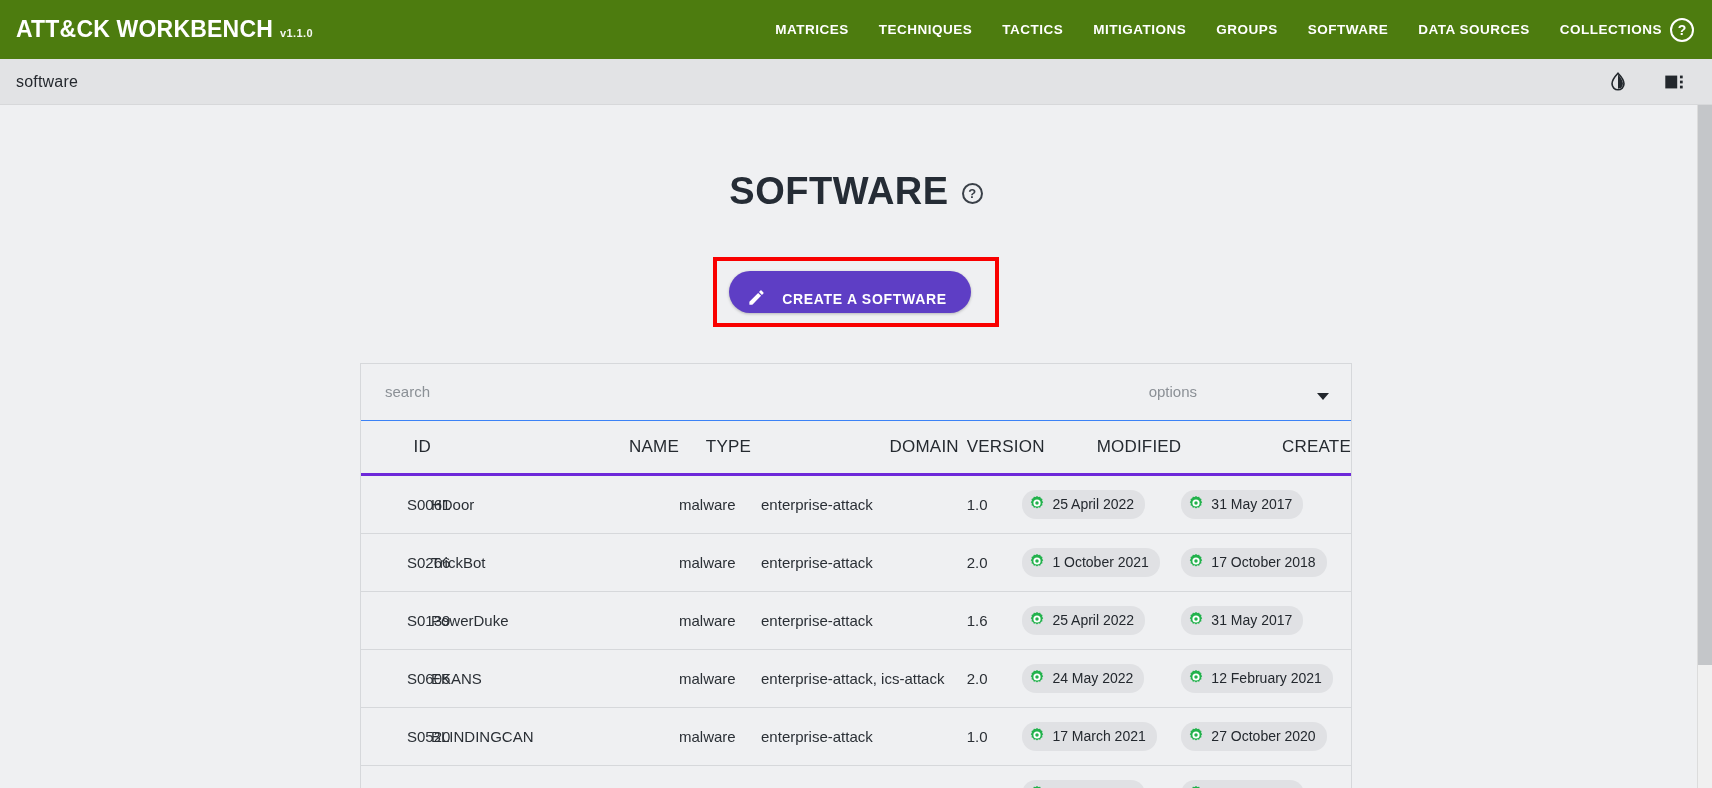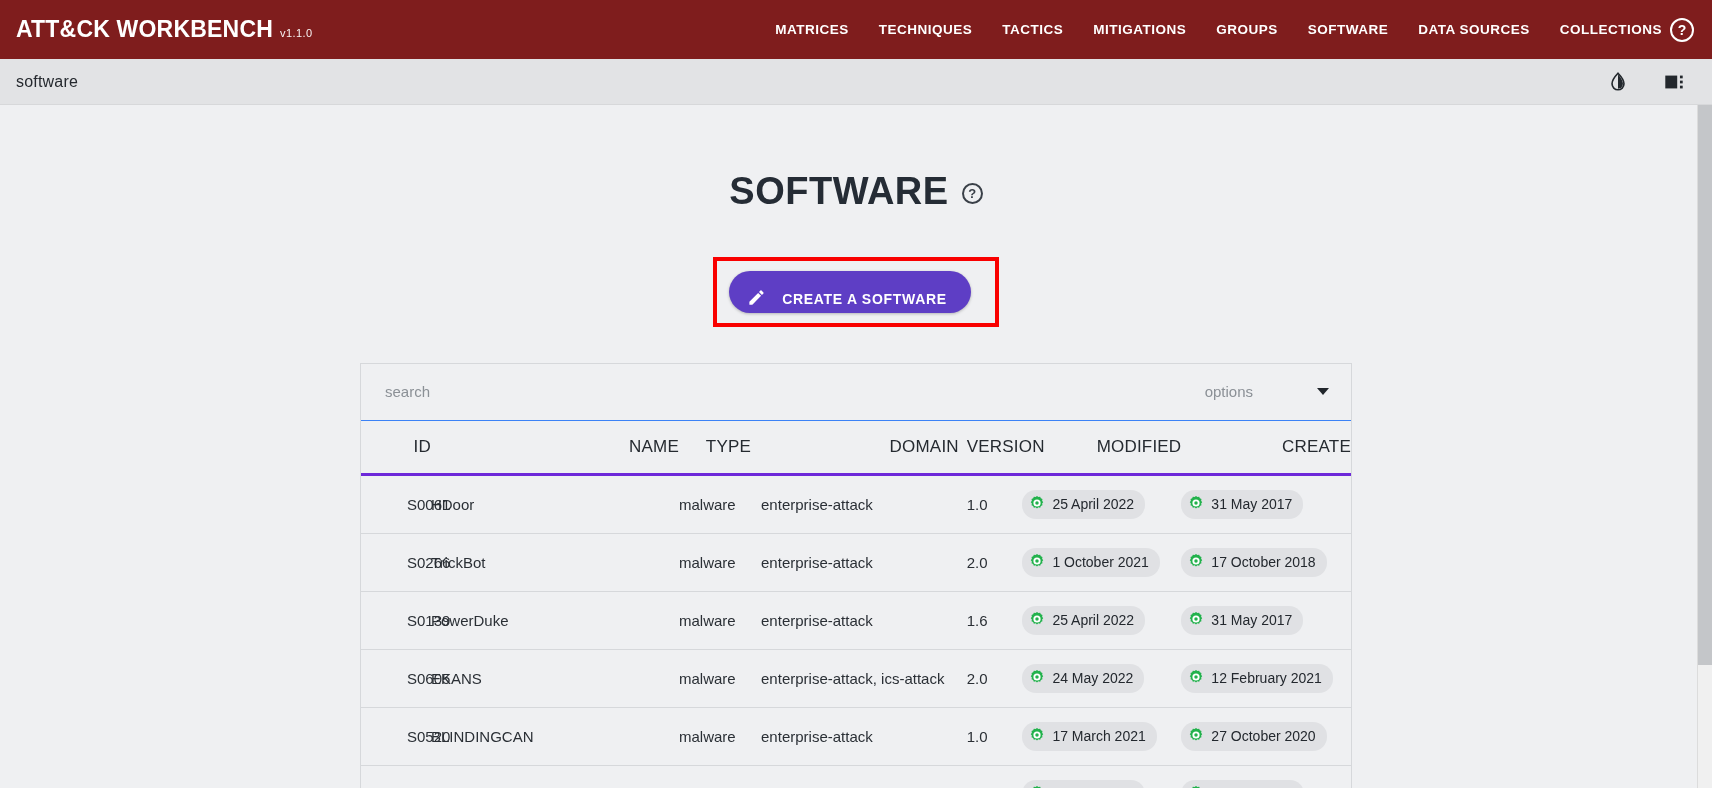--- a/index.html
+++ b/index.html
@@ -9,42 +9,42 @@
     width: 1712px; height: 788px;
     overflow: hidden;
     background: #eff0f2;
     font-family: "Liberation Sans", sans-serif;
     -webkit-font-smoothing: antialiased;
   }
 
   
   .topbar {
     height: 59px;
-    background: #7f1d1d;
+    background: #4d7c0f;
     display: flex;
     align-items: center;
     padding: 0 18px 0 16px;
     position: relative;
     z-index: 5;
   }
   .brand {
     display: flex;
     align-items: baseline;
     gap: 7px;
     color: #ffffff;
     white-space: nowrap;
   }
   .brand-title {
     font-size: 23px;
     font-weight: bold;
     letter-spacing: 0.2px;
   }
   .brand-version {
     font-size: 11px;
-    font-weight: normal;
+    font-weight: bold;
     letter-spacing: 0.4px;
     opacity: .95;
   }
   .nav {
     margin-left: auto;
     display: flex;
     align-items: center;
     gap: 30px;
     padding-right: 4px;
   }
@@ -187,22 +187,22 @@
     outline: none;
     background: transparent;
     font-family: "Liberation Sans", sans-serif;
     font-size: 15px;
     color: #2c3137;
     flex: 1;
   }
   .search-input::placeholder { color: #8b9096; }
   .options-group {
     display: flex;
-    align-items: center;
-    gap: 64px;
+    align-items: flex-end;
+    gap: 120px;
     margin-left: auto;
   }
   .options-label {
     font-size: 15px;
     color: #8b9096;
     cursor: pointer;
   }
   .caret-down {
     width: 0; height: 0;
     border-left: 6px solid transparent;

